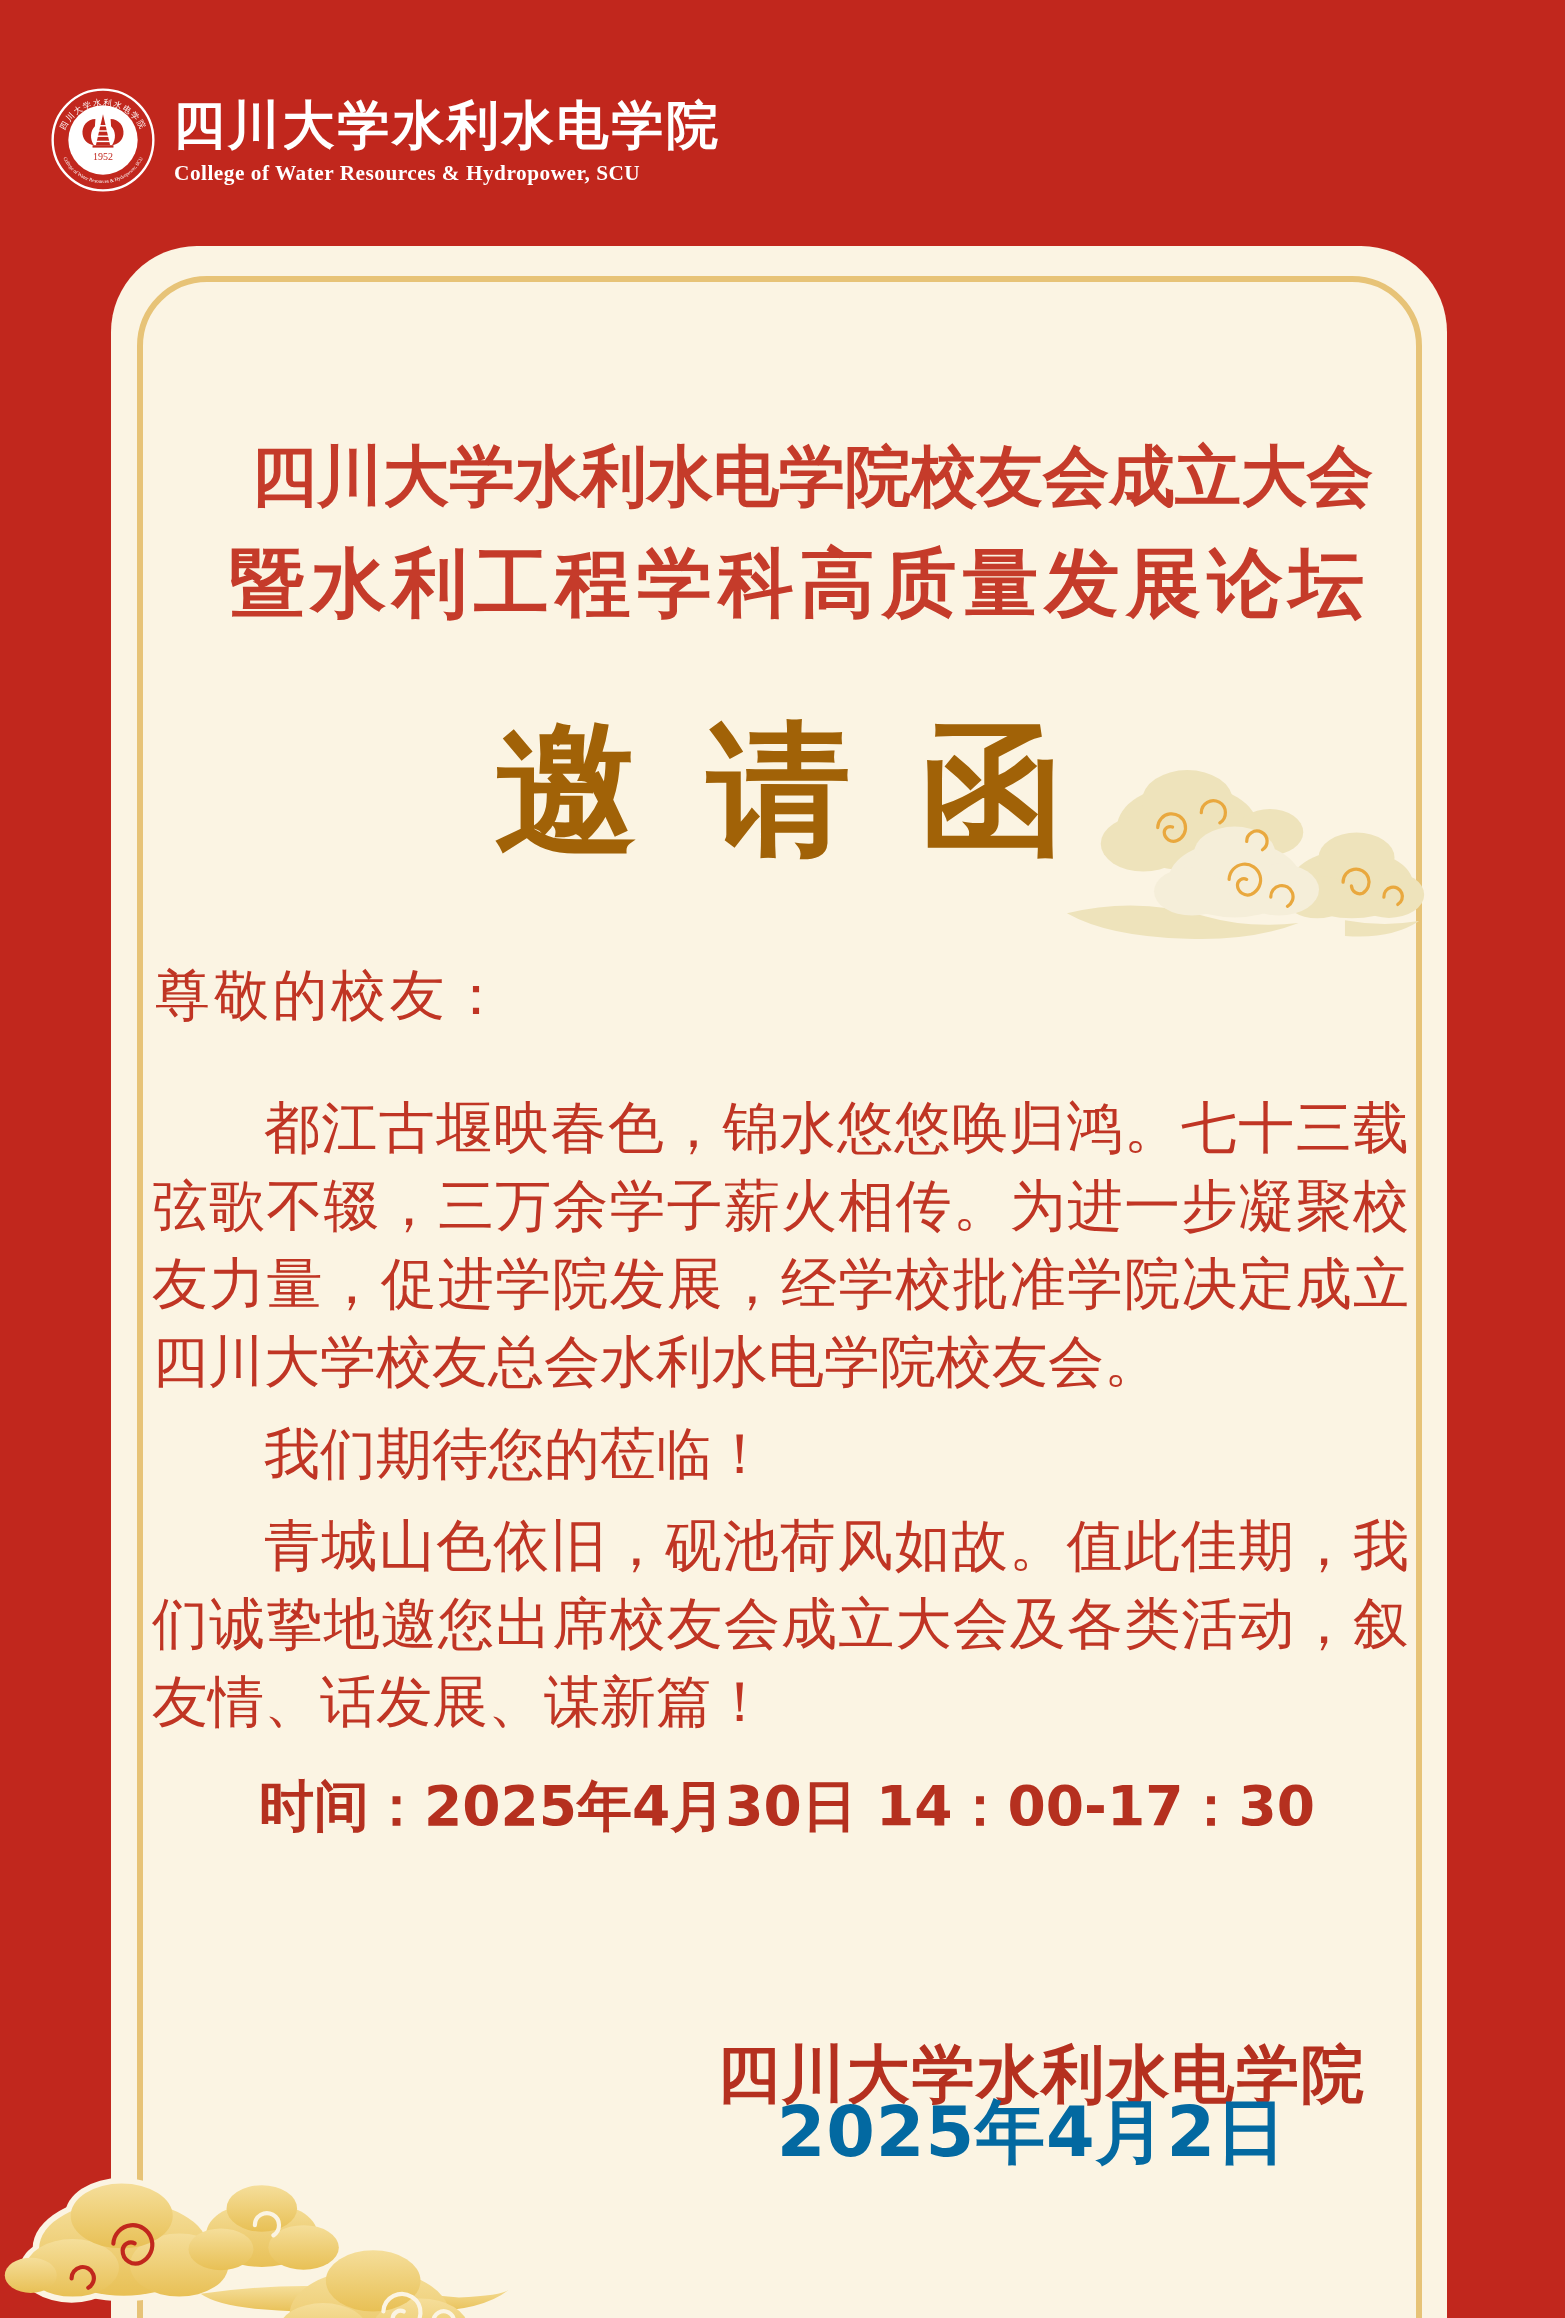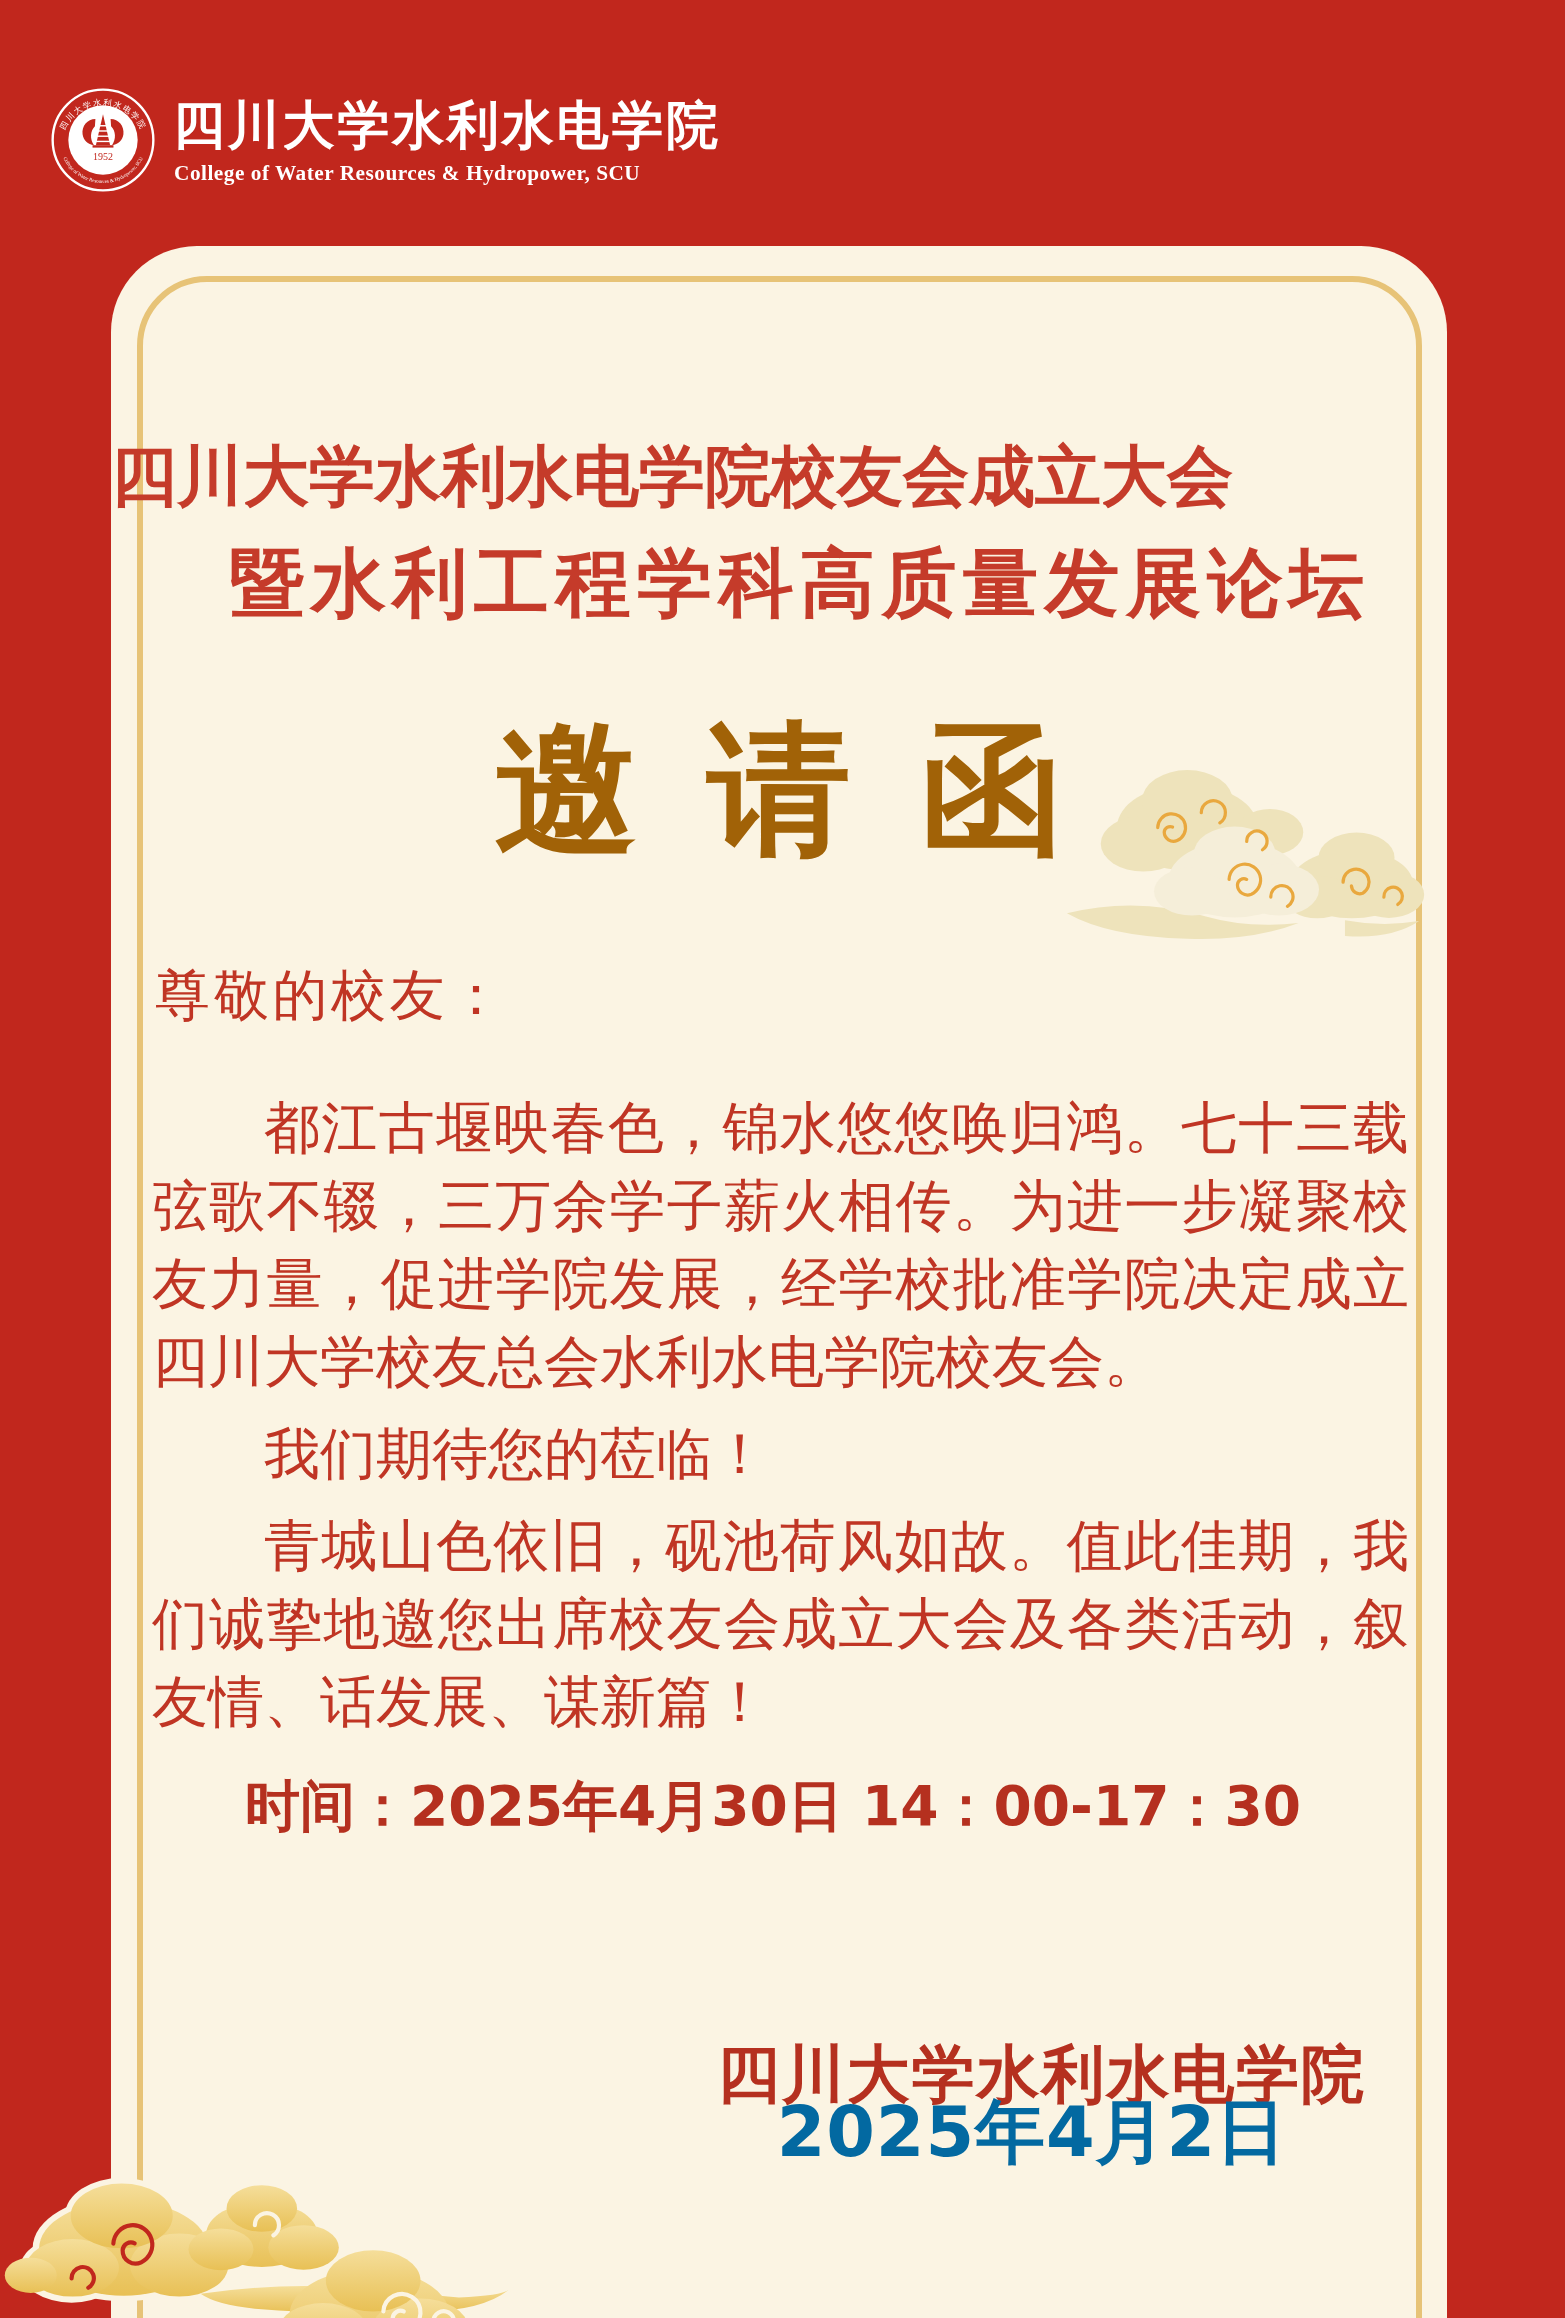--- a/index.html
+++ b/index.html
@@ -23,22 +23,22 @@
   
   .card{
     position:absolute;left:111px;top:246px;width:1336px;height:2209px;
     background:#fbf4e3;border-radius:86px 86px 77px 77px;
   }
   .gold-frame{
     position:absolute;left:25.5px;right:25.5px;top:30px;bottom:28px;
     border:6px solid #e7c377;border-radius:70px 70px 53px 53px;
   }
   .title-line1{
-    position:absolute;left:0;top:186px;width:100%;text-align:left;
-    font-size:66px;font-weight:700;color:#c53b2a;letter-spacing:0px;white-space:nowrap;
+    position:absolute;left:0;top:186px;width:100%;text-align:center;
+    font-size:66px;font-weight:700;color:#c53b2a;letter-spacing:0px;white-space:nowrap;padding-left:33px;
   }
   .title-line2{
     position:absolute;left:0;top:288px;width:100%;text-align:center;
     font-size:75px;font-weight:700;color:#c53b2a;letter-spacing:6.5px;white-space:nowrap;margin-left:21px;
   }
   .invitation-title{
     position:absolute;left:0;top:449px;width:100%;text-align:center;
     font-size:143px;font-weight:700;color:#a16207;letter-spacing:70px;text-indent:70px;white-space:nowrap;
   }
   .cloud-tr{position:absolute;left:937px;top:512px;width:390px;height:190px;}
@@ -46,21 +46,21 @@
     position:absolute;left:44px;top:713px;
     font-size:55px;color:#c03524;letter-spacing:3.7px;white-space:nowrap;
   }
   .paragraphs{
     position:absolute;left:41px;top:835px;width:1257px;
     font-size:56px;line-height:78px;color:#c03524;
     text-align:justify;word-break:break-all;
   }
   .paragraphs p{margin:8px 0 14px 0;text-indent:2em;}
   .schedule{
-    position:absolute;left:134px;top:1515px;width:1159px;
+    position:absolute;left:148px;top:1515px;width:1159px;
     font-size:55px;line-height:91px;font-weight:700;color:#b5301f;white-space:nowrap;
   }
   .sig-org{
     position:absolute;right:81px;top:1786px;
     font-size:63px;font-weight:700;color:#b5301f;letter-spacing:1.9px;white-space:nowrap;
   }
   .sig-date{
     position:absolute;right:160px;top:1840px;
     font-size:70px;font-weight:700;color:#0369a1;letter-spacing:0.9px;white-space:nowrap;
   }

